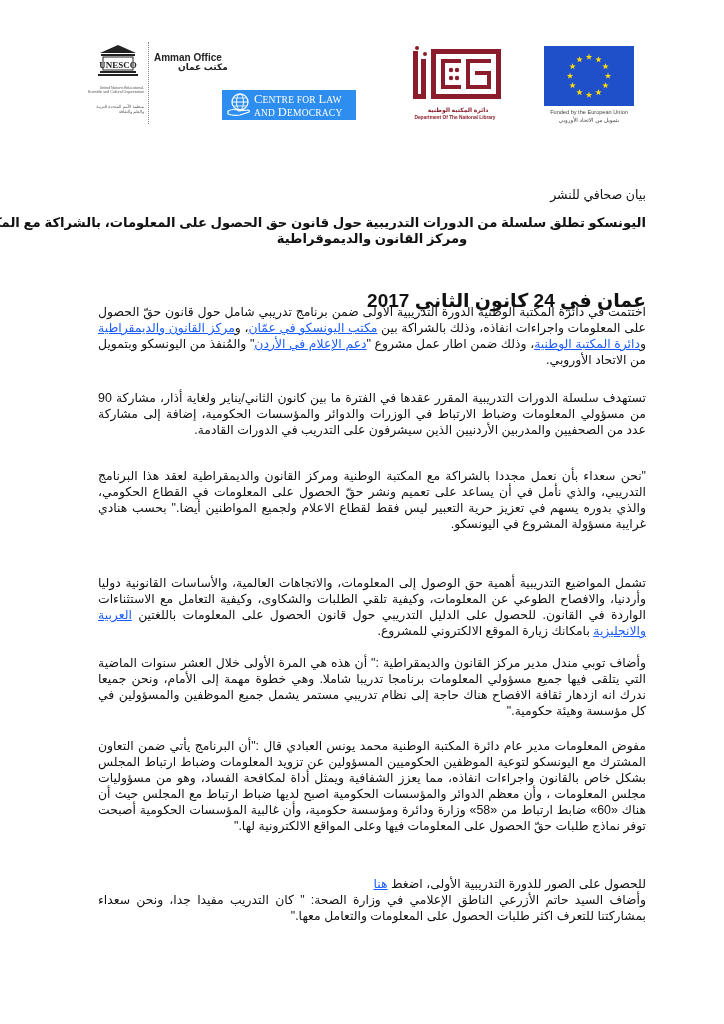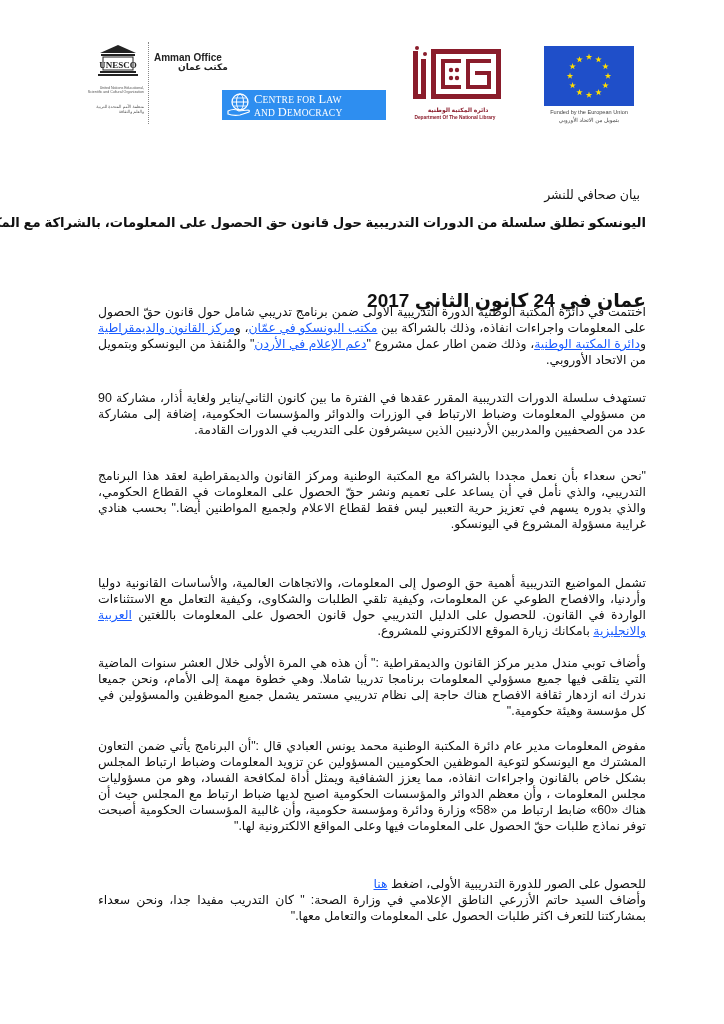--- a/index.html
+++ b/index.html
@@ -11,42 +11,42 @@
 
     .unesco { position: absolute; left: 86px; top: 40px; width: 120px; height: 86px; }
     .unesco .temple { position: absolute; left: 12px; top: 4px; width: 40px; height: 34px; }
     .unesco .divider { position: absolute; left: 62px; top: 2px; width: 0; height: 82px;
                        border-left: 1px dotted #888; }
     .unesco .office-en { position: absolute; left: 68px; top: 12px; font-size: 10px; font-weight: bold; color: #222; white-space: nowrap; }
     .unesco .office-ar { position: absolute; left: 68px; top: 22px; font-size: 9px; font-weight: bold; color: #222; white-space: nowrap; direction: rtl; margin-left: 24px; }
     .unesco .org-en { position: absolute; left: 0; top: 46px; width: 58px; font-size: 3.6px; line-height: 4.4px; color: #555; text-align: right; }
     .unesco .org-ar { position: absolute; left: 0; top: 64px; width: 58px; font-size: 4.2px; line-height: 5.2px; color: #555; text-align: right; direction: rtl; }
 
-    .clad { position: absolute; left: 222px; top: 90px; width: 164px; height: 30px; background: #2e8ef0; }
+    .clad { position: absolute; left: 222px; top: 90px; width: 134px; height: 30px; background: #2e8ef0; }
     .clad .globe { position: absolute; left: 4px; top: 2px; width: 26px; height: 26px; }
     .clad .line1, .clad .line2 { position: absolute; left: 32px; color: #fff; font-family: "Liberation Serif", "DejaVu Serif", serif; white-space: nowrap; letter-spacing: 0.2px; }
     .clad .line1 { top: 2px; font-size: 12.5px; }
     .clad .line2 { top: 15px; font-size: 12.5px; }
     .clad .sc { font-size: 9.5px; }
 
     .natlib { position: absolute; left: 405px; top: 45px; width: 100px; height: 80px; }
     .natlib .mark { position: absolute; left: 0; top: 0; width: 100px; height: 60px; }
     .natlib .ar { position: absolute; left: 6px; top: 61px; width: 94px; font-size: 6px; color: #8a1c2b; font-weight: bold; direction: rtl; text-align: center; white-space: nowrap; }
     .natlib .en { position: absolute; left: 0; top: 70px; width: 100px; font-size: 4.8px; color: #8a1c2b; font-weight: bold; text-align: center; white-space: nowrap; }
 
     .eu { position: absolute; left: 543px; top: 46px; width: 100px; height: 82px; }
     .eu .flag { position: absolute; left: 1px; top: 0; width: 90px; height: 60px; background: #1f4fc9; }
     .eu .en { position: absolute; left: 0; top: 63px; width: 92px; font-size: 5.6px; color: #444; text-align: center; white-space: nowrap; }
     .eu .ar { position: absolute; left: 0; top: 71px; width: 92px; font-size: 5.6px; color: #444; text-align: center; direction: rtl; white-space: nowrap; }
 
     
     .doc { position: absolute; left: 98px; top: 180px; width: 548px; direction: rtl; text-align: right; }
     .doc p { margin: 0; }
 
-    .kicker { position: absolute; right: 6px; top: 7px; font-size: 12.5px; margin-left: 16px; }
+    .kicker { position: absolute; right: 0; top: 7px; font-size: 12.5px; margin-left: 16px; }
     .headline { position: absolute; right: 0; top: 35px; width: 548px; font-size: 13.2px; font-weight: bold;
                 line-height: 16px; text-align: center; }
     .headline .l1 { display: block; text-align: right; white-space: nowrap; }
     .headline .l2 { display: block; text-align: center; }
 
     .para { position: absolute; right: 0; width: 548px; font-size: 12.4px; line-height: 16px; text-align: justify; text-align-last: right; }
     .dateline { position: absolute; right: 0; top: 109px; font-size: 19px; font-weight: bold; white-space: nowrap; }
 
     .p1 { top: 124px; }
     .p2 { top: 210px; }
@@ -148,20 +148,21 @@
     <div class="ar">بتمويل من الاتحاد الأوروبي</div>
   </div>
 </div>
 
 <div class="doc">
 
   <div class="kicker">بيان صحافي للنشر</div>
 
   <h1 class="headline" style="margin:0;">
     <span class="l1">اليونسكو تطلق سلسلة من الدورات التدريبية حول قانون حق الحصول على المعلومات، بالشراكة مع المكتبة الوطنية</span>
+    <span class="l2">ومركز القانون والديموقراطية</span>
   </h1>
 
   <div class="dateline">عمان في 24 كانون الثاني 2017</div>
 
   <p class="para p1"><span>اختتمت في دائرة المكتبة الوطنية الدورة التدريبية الأولى ضمن برنامج تدريبي شامل حول قانون حقّ الحصول على المعلومات واجراءات انفاذه، وذلك بالشراكة بين </span><a class="lnk">مكتب اليونسكو في عمّان</a><span>، و</span><a class="lnk">مركز القانون والديمقراطية</a><span> و</span><a class="lnk">دائرة المكتبة الوطنية</a><span>، وذلك ضمن اطار عمل مشروع "</span><a class="lnk">دعم الإعلام في الأردن</a><span>" والمُنفذ من اليونسكو وبتمويل من الاتحاد الأوروبي.</span></p>
 
   <p class="para p2">تستهدف سلسلة الدورات التدريبية المقرر عقدها في الفترة ما بين كانون الثاني/يناير ولغاية أذار، مشاركة 90 من مسؤولي المعلومات وضباط الارتباط في الوزرات والدوائر والمؤسسات  الحكومية، إضافة إلى مشاركة عدد من الصحفيين والمدربين الأردنيين الذين سيشرفون على التدريب في الدورات القادمة.</p>
 
   <p class="para p3">"نحن سعداء بأن نعمل مجددا بالشراكة مع المكتبة الوطنية ومركز القانون والديمقراطية  لعقد هذا البرنامج التدريبي، والذي نأمل في أن يساعد على تعميم ونشر حقّ الحصول على المعلومات في القطاع الحكومي، والذي بدوره يسهم في تعزيز حرية التعبير ليس فقط لقطاع الاعلام ولجميع المواطنين أيضا." بحسب هنادي غرايبة مسؤولة المشروع في اليونسكو.</p>
 

